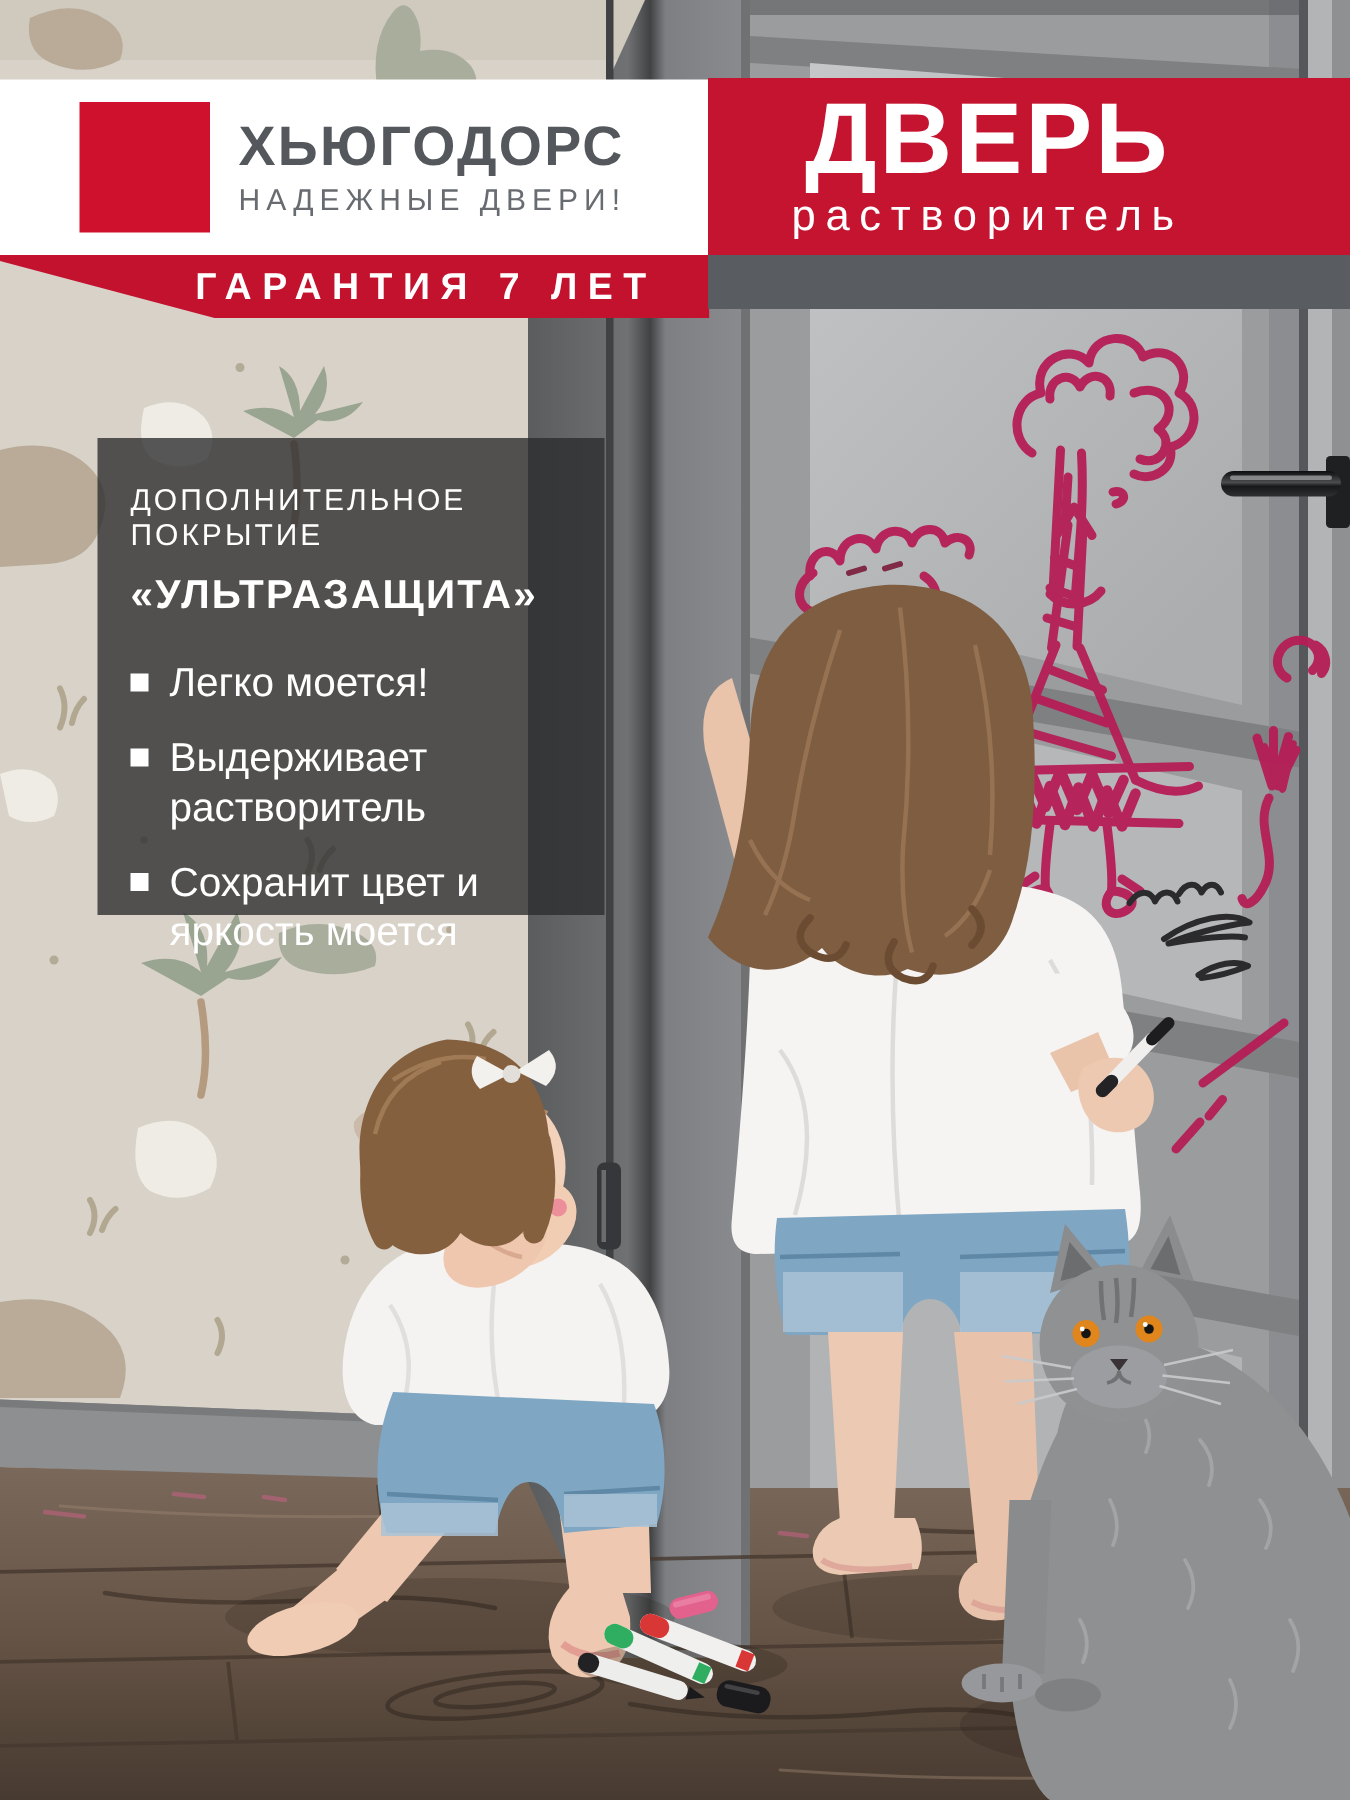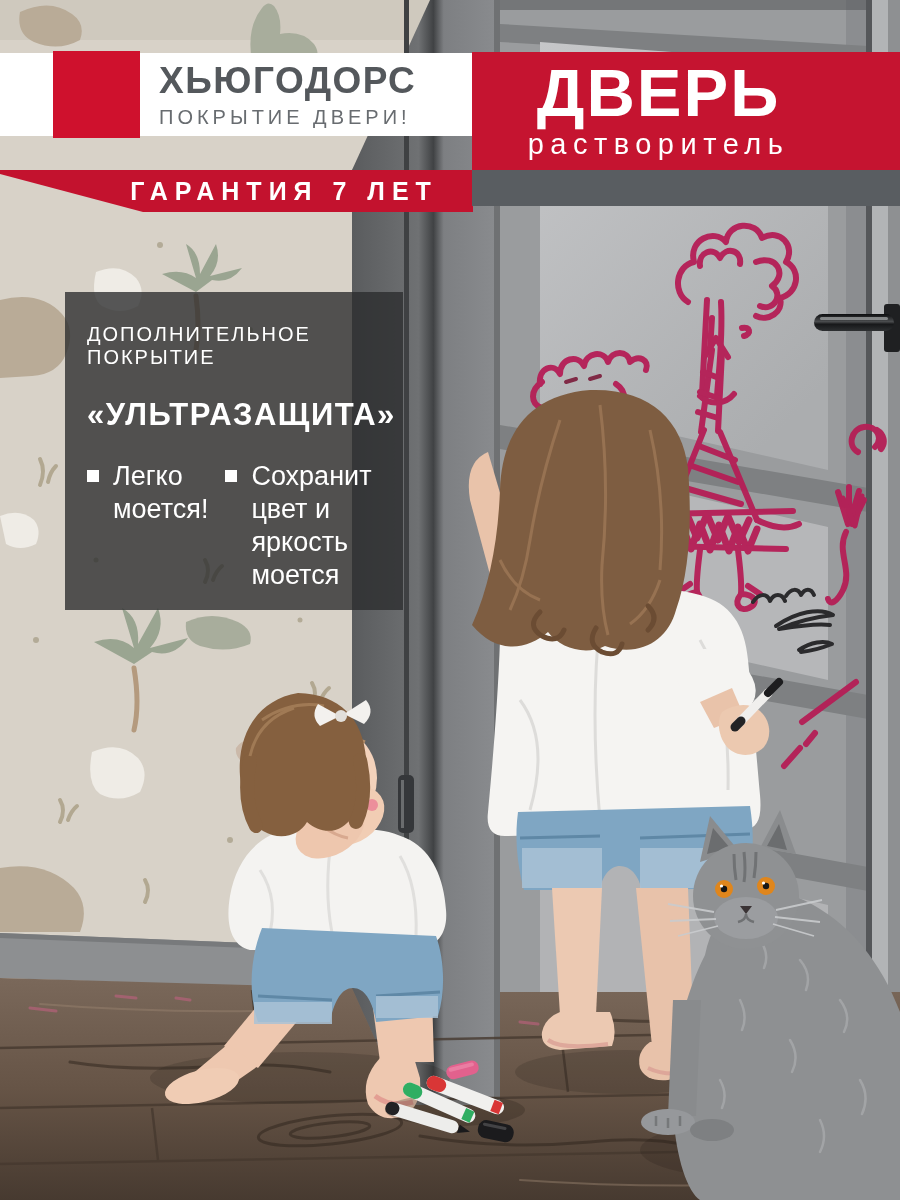--- a/index.html
+++ b/index.html
@@ -2,21 +2,21 @@
 <html><head>
 <meta charset="utf-8">
 <style>
   html,body{margin:0;padding:0;}
   body{width:900px;height:1200px;position:relative;overflow:hidden;
        font-family:"Liberation Sans","DejaVu Sans",sans-serif;background:#9a9c9e;}
   .scene{position:absolute;left:0;top:0;z-index:0;}
   .overlay{position:absolute;z-index:2;}
 
   
-  .logo-box{left:0;top:53px;width:473px;height:83px;background:#ffffff;
+  .logo-box{left:0;top:53px;width:473px;height:117px;background:#ffffff;
             display:flex;align-items:center;}
   .logo-square{width:87px;height:87px;margin-left:53px;flex:0 0 auto;}
   .logo-text{margin-left:19px;}
   .brand-name{font-size:37px;font-weight:bold;color:#54585c;letter-spacing:1.5px;line-height:1;}
   .brand-tagline{font-size:20px;color:#686c70;letter-spacing:4px;margin-top:8px;line-height:1;}
 
   
   .warranty-ribbon{left:0;top:170px;width:473px;height:42px;
      clip-path:polygon(0 0,473px 0,473px 42px,143px 42px,0 4px);
      display:flex;align-items:center;justify-content:center;padding-left:95px;box-sizing:border-box;}
@@ -27,22 +27,22 @@
      display:flex;flex-direction:column;align-items:center;justify-content:center;
      padding-right:55px;box-sizing:border-box;color:#fff;}
   .product-title{font-size:67px;font-weight:bold;letter-spacing:2px;line-height:0.95;}
   .product-subtitle{font-size:29px;letter-spacing:6.5px;margin-top:3px;}
   .gray-strip{left:472px;top:170px;width:428px;height:36px;}
 
   
   .feature-box{left:65px;top:292px;width:338px;height:318px;background:rgba(42,44,45,0.78);
      box-sizing:border-box;padding:31px 14px 10px 22px;color:#fff;}
   .feature-kicker{font-size:20px;letter-spacing:2px;word-spacing:9px;font-weight:500;}
-  .feature-title{font-size:31px;font-weight:bold;letter-spacing:1.5px;margin-top:28px;}
-  .feature-list{margin-top:27px;display:flex;flex-direction:row;gap:17px;}
+  .feature-title{font-size:27px;font-weight:bold;letter-spacing:1.5px;margin-top:12px;}
+  .feature-list{margin-top:27px;display:flex;flex-direction:column;gap:17px;}
   .feature-item{display:flex;gap:14px;font-size:27px;line-height:33px;}
   .bullet-square{flex:0 0 auto;width:12px;height:12px;background:#fff;margin-top:10px;}
 </style>
 </head>
 <body>
 
 <svg class="scene" width="900" height="1200" viewBox="0 0 900 1200">
   <defs>
     <linearGradient id="jambGrad" x1="0" y1="0" x2="1" y2="0">
       <stop offset="0" stop-color="#5a5c5e"></stop>
@@ -384,21 +384,21 @@
       <rect x="478" y="1122" width="36" height="18" rx="8" fill="#1b1b1d"></rect>
       <rect x="482" y="1125" width="24" height="3" rx="1.5" fill="#434345"></rect>
     </g>
   </g>
 </svg>
 
 <div class="overlay logo-box">
   <div class="logo-square" style="background:#cf112d;"></div>
   <div class="logo-text">
     <div class="brand-name">ХЬЮГОДОРС</div>
-    <div class="brand-tagline">ПОКРЫТИЕ ДВЕРИ!</div>
+    <div class="brand-tagline">НАДЕЖНЫЕ ДВЕРИ!</div>
   </div>
 </div>
 
 <div class="overlay warranty-ribbon" style="background:#c3122e;">
   <span class="warranty-text">ГАРАНТИЯ 7 ЛЕТ</span>
 </div>
 
 <div class="overlay title-banner" style="background:#c51430;">
   <div class="product-title">ДВЕРЬ</div>
   <div class="product-subtitle">растворитель</div>
@@ -409,16 +409,20 @@
 <div class="overlay feature-box">
   <div class="feature-kicker">ДОПОЛНИТЕЛЬНОЕ ПОКРЫТИЕ</div>
   <div class="feature-title">«УЛЬТРАЗАЩИТА»</div>
   <div class="feature-list">
     <div class="feature-item">
       <span class="bullet-square"></span>
       <span>Легко моется!</span>
     </div>
     <div class="feature-item">
       <span class="bullet-square"></span>
+      <span>Выдерживает растворитель</span>
+    </div>
+    <div class="feature-item">
+      <span class="bullet-square"></span>
       <span>Сохранит цвет и яркость моется</span>
     </div>
   </div>
 </div>
 
 </body></html>

